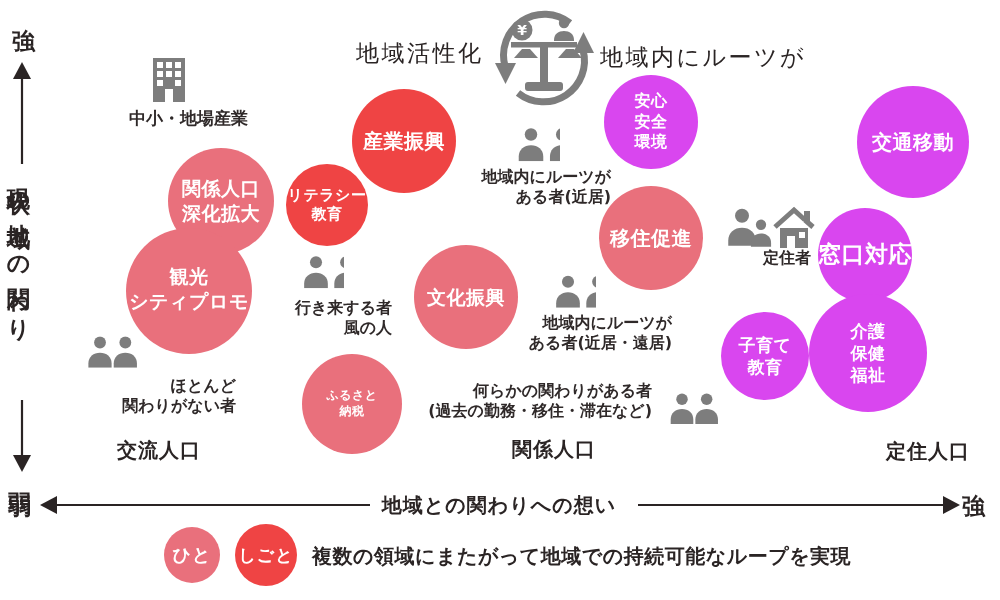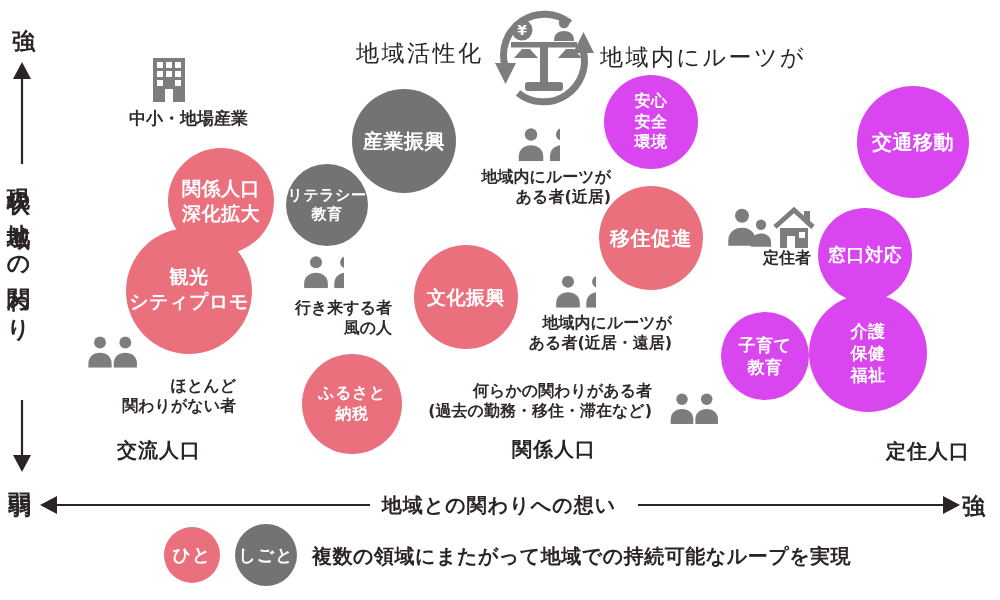--- a/index.html
+++ b/index.html
@@ -5,21 +5,21 @@
   html,body{margin:0;padding:0;background:#ffffff;}
   body{font-family:"DejaVu Sans",sans-serif;color:#2a2424;}
   .stage{position:relative;width:1000px;height:600px;background:#fff;overflow:hidden;}
   .abs{position:absolute;}
   .bubble{
     position:absolute;border-radius:50%;display:flex;align-items:center;justify-content:center;
     text-align:center;color:#fff;font-weight:bold;white-space:pre-line;line-height:1.3;
     letter-spacing:0.5px;
   }
   .pink{background:#e9707c;}
-  .orange{background:#737373;}
+  .orange{background:#ef4444;}
   .green{background:#d946ef;}
   .glabel{
     position:absolute;text-align:right;font-size:16px;font-weight:600;
     white-space:pre-line;line-height:1.22;color:#2f2929;
   }
   .pop{
     position:absolute;text-align:center;font-size:20px;font-weight:bold;letter-spacing:1px;
   }
   .axis-end{position:absolute;font-size:23px;font-weight:600;}
   .vtitle{
@@ -92,28 +92,28 @@
   <div class="glabel" style="left:88px;top:108px;width:160px;font-size:17px;">中小・地場産業</div>
 
   <div class="bubble pink" style="left:168px;top:148px;width:106px;height:106px;font-size:19px;">関係人口
 深化拡大</div>
   <div class="bubble pink" style="left:126px;top:228px;width:126px;height:126px;font-size:19px;font-family:Liberation Mono, monospace;">観光
 シティプロモ</div>
   <div class="bubble orange" style="left:286px;top:164px;width:82px;height:82px;font-size:15px;">リテラシー
 教育</div>
   <div class="bubble orange" style="left:352px;top:89px;width:104px;height:104px;font-size:20px;">産業振興</div>
   <div class="bubble pink" style="left:414px;top:245px;width:104px;height:104px;font-size:19px;">文化振興</div>
-  <div class="bubble pink" style="left:302px;top:354px;width:100px;height:100px;font-size:16px;">ふるさと
+  <div class="bubble pink" style="left:302px;top:354px;width:100px;height:100px;font-size:12px;">ふるさと
 納税</div>
   <div class="bubble pink" style="left:599px;top:186px;width:104px;height:104px;font-size:20px;">移住促進</div>
   <div class="bubble green" style="left:604px;top:75px;width:94px;height:94px;font-size:16px;">安心
 安全
 環境</div>
   <div class="bubble green" style="left:857px;top:86px;width:112px;height:112px;font-size:20px;">交通移動</div>
-  <div class="bubble green" style="left:818px;top:208px;width:94px;height:94px;font-size:18px;">窓口対応</div>
+  <div class="bubble green" style="left:818px;top:208px;width:94px;height:94px;font-size:23px;">窓口対応</div>
   <div class="bubble green" style="left:809px;top:294px;width:118px;height:118px;font-size:17px;">介護
 保健
 福祉</div>
   <div class="bubble green" style="left:721px;top:312px;width:88px;height:88px;font-size:17px;">子育て
 教育</div>
 
   <svg class="abs" style="left:62px;top:333px;" width="76" height="38" viewBox="0 0 72 30">
     <use href="#person" x="0"></use>
       <use href="#person" x="24"></use>
       <use href="#person" x="48"></use>

